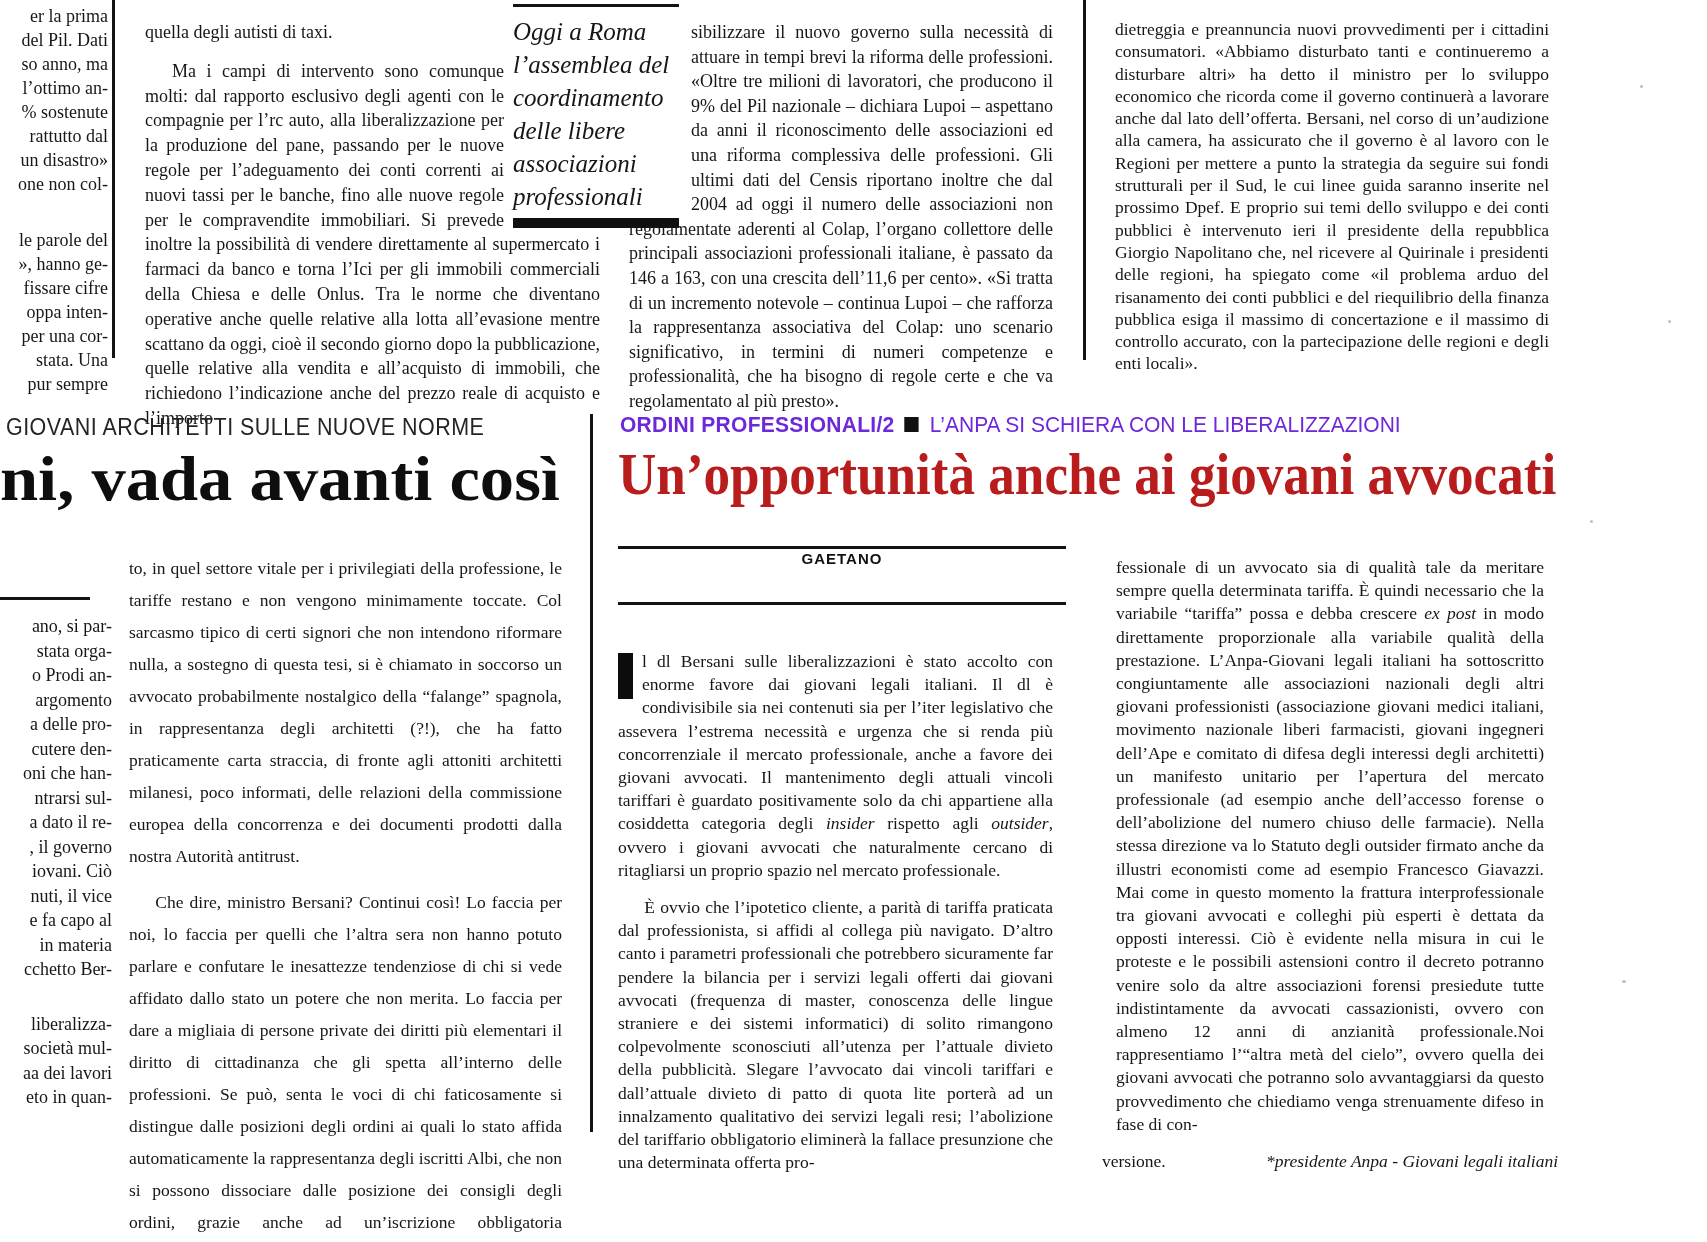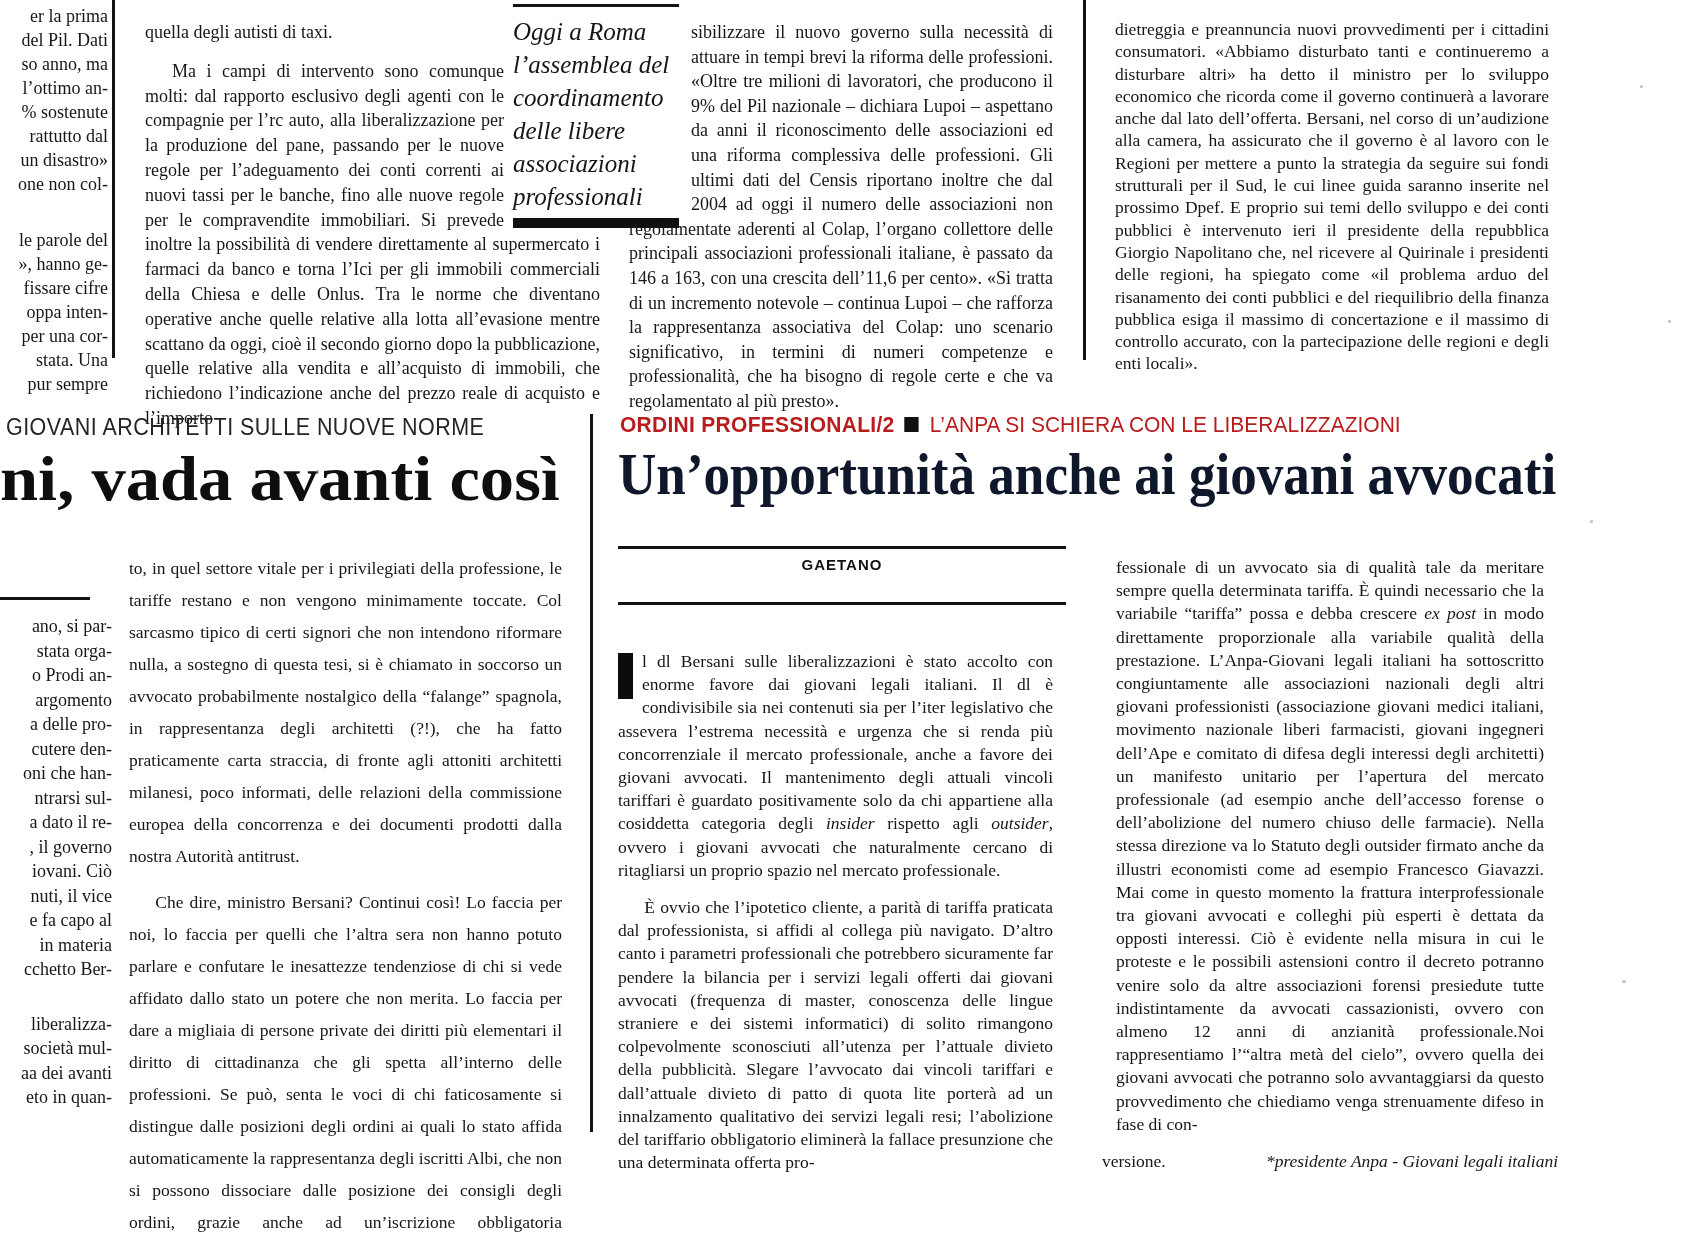--- a/index.html
+++ b/index.html
@@ -30,37 +30,37 @@
   .col3{left:615px;top:6px;width:452px;font-size:18px;line-height:24.6px;}
   .col3-spacer{float:left;width:76px;height:210px;}
   .col4{left:1101px;top:4px;width:462px;font-size:17.5px;line-height:22.3px;}
 
   
   .fitbox{overflow:visible;white-space:nowrap;}
   .fitbox>span{display:inline-block;white-space:nowrap;transform-origin:0 50%;}
   .kicker-left{left:6px;top:414px;width:478px;font-family:"Liberation Sans",sans-serif;
     font-size:23px;color:#242424;letter-spacing:.5px;}
   .headline-left{left:0;top:442px;width:560px;font-weight:bold;font-size:64px;color:#0e0e0e;}
-  .kicker-right{left:620px;top:412px;width:780px;font-family:"Liberation Sans",sans-serif;font-size:22px;color:#b91c1c;}
+  .kicker-right{left:620px;top:412px;width:780px;font-family:"Liberation Sans",sans-serif;font-size:22px;color:#6d28d9;}
   .kicker-right .kb{font-weight:800;letter-spacing:.3px;}
   .kicker-right .sq{display:inline-block;width:15px;height:15px;background:#111;margin:0 12px 0 10px;}
-  .headline-right{left:618px;top:440px;width:938px;font-weight:bold;font-size:60px;color:#0f172a;}
+  .headline-right{left:618px;top:440px;width:938px;font-weight:bold;font-size:60px;color:#b91c1c;}
 
   
   .margin-rule{left:0;top:597px;width:90px;}
   .margin-frags{left:0;top:614px;width:92px;padding-left:20px;}
   .margin-frags .ln{line-height:24.5px;}
   .margin-frags .gap{height:30px;}
   .left-body{left:115px;top:538px;width:461px;font-size:17.5px;line-height:32px;}
 
   
   .byline{left:618px;top:546px;width:448px;height:59px;box-sizing:border-box;
     border-top:3px solid #131313;border-bottom:3px solid #131313;
     text-align:center;font-family:"Liberation Sans",sans-serif;font-weight:bold;
-    font-size:15px;letter-spacing:1px;padding-top:6px;line-height:20px;color:#111;}
+    font-size:15px;letter-spacing:1px;line-height:20px;color:#111;}
   .ra-col1{left:604px;top:636px;width:463px;font-size:17.5px;line-height:23.2px;}
   .dropbar{display:block;float:left;width:15px;height:46px;background:#0c0c0c;margin:3px 9px 0 0;}
   .ra-col2{left:1102px;top:542px;width:456px;font-size:17.5px;line-height:23.2px;}
   .lastline{display:flex;justify-content:space-between;align-items:baseline;}
   .sig{font-style:italic;}
   .speck{position:absolute;width:3px;height:3px;border-radius:50%;background:#8a8a8a;opacity:.55;}
 </style>
 </head>
 <body>
 
@@ -137,21 +137,21 @@
     <div class="ln">a dato il re-</div>
     <div class="ln">, il governo</div>
     <div class="ln">iovani. Ciò</div>
     <div class="ln">nuti, il vice</div>
     <div class="ln">e fa capo al</div>
     <div class="ln">in materia</div>
     <div class="ln">cchetto Ber-</div>
     <div class="ln gap"></div>
     <div class="ln">liberalizza-</div>
     <div class="ln">società mul-</div>
-    <div class="ln">aa dei avanti</div>
+    <div class="ln">aa dei lavori</div>
     <div class="ln">eto in quan-</div>
   </div>
 
 <div class="abs left-body justify">
   <p>to, in quel settore vitale per i privilegiati della professione, le tariffe restano e non vengono minimamente toccate. Col sarcasmo tipico di certi signori che non intendono riformare nulla, a sostegno di questa tesi, si è chiamato in soccorso un avvocato probabilmente nostalgico della “falange” spagnola, in rappresentanza degli architetti (?!), che ha fatto praticamente carta straccia, di fronte agli attoniti architetti milanesi, poco informati, delle relazioni della commissione europea della concorrenza e dei documenti prodotti dalla nostra Autorità antitrust.</p>
   <p class="ind"><span>Che dire, ministro Bersani? Continui così! Lo faccia per noi, lo faccia per quelli che l’altra sera non hanno potuto parlare e confutare le inesattezze tendenziose di chi si vede affidato dallo stato un potere che non merita. Lo faccia per dare a migliaia di persone private dei diritti più elementari il diritto di cittadinanza che gli spetta all’interno delle professioni. Se può, senta le voci di chi faticosamente si distingue dalle posizioni degli ordini ai quali lo stato affida automaticamente la rappresentanza degli iscritti Albi, che non si possono dissociare dalle posizione dei consigli degli ordini, grazie anche ad un’iscrizione obbligatoria indispensabile per esercitare la professione. Sappia che noi di Anarchit (costituenda associazione nazionale architetti italiani) siamo con lei. Siamo certi che il coraggio di questo governo verrà ripagato. </span><em>*CodiArch</em></p>
 </div>
 
 <div class="vrule" style="left:590px;top:414px;height:718px;"></div>
 

